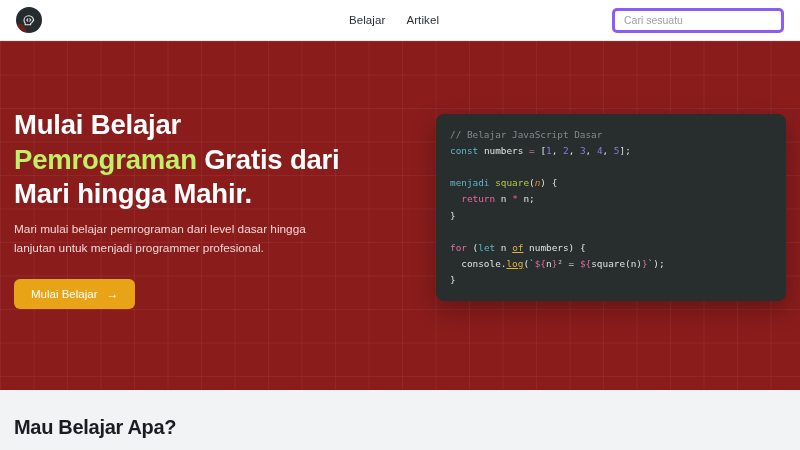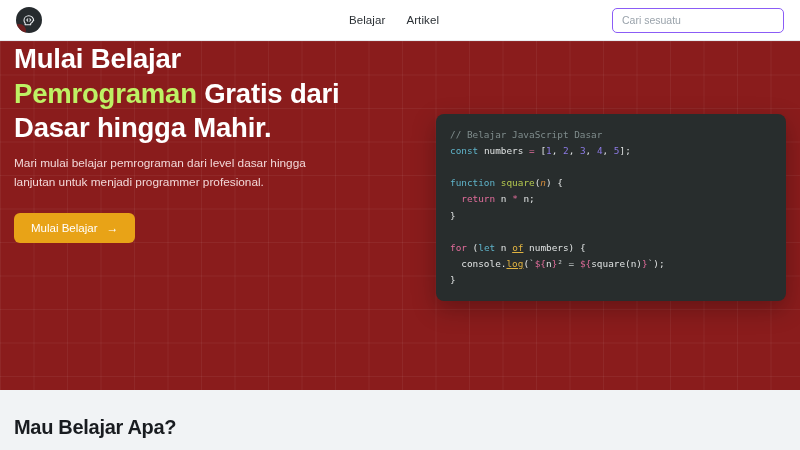--- a/index.html
+++ b/index.html
@@ -53,21 +53,21 @@
     font-size: 11.5px;
     color: #2b3035;
     text-decoration: none;
     letter-spacing: .1px;
   }
 
   .search-box {
     margin-left: auto;
     width: 172px;
     height: 25px;
-    border: 1px solid #8b5cf6;
+    border: 3px solid #8b5cf6;
     border-radius: 5px;
     background: #fff;
     display: flex;
     align-items: center;
     padding: 1px 9px;
     justify-content: flex-end;
   }
   .search-box input {
     border: none;
     outline: none;
@@ -92,21 +92,22 @@
     background-image:
       linear-gradient(to right, rgba(255,255,255,.055) 1px, transparent 1px),
       linear-gradient(to bottom, rgba(255,255,255,.055) 1px, transparent 1px);
     background-size: 33.5px 33.5px;
     pointer-events: none;
   }
   .hero-inner {
     position: relative;
     height: 100%;
     display: flex;
-    padding: 1px 14px;
+    align-items: center;
+    padding: 12px 14px;
     gap: 24px;
   }
   .hero-left {
     width: 392px;
     flex: 0 0 392px;
     padding-bottom: 14px;
   }
   .hero-title {
     font-size: 27.5px;
     line-height: 1.26;
@@ -206,36 +207,36 @@
 
 <section class="hero">
   <div class="hero-grid"></div>
 
   <div class="hero-inner">
 
     <div class="hero-left">
       <h1 class="hero-title">
         <span>Mulai Belajar</span><br>
         <span class="hl-accent">Pemrograman</span><span> Gratis dari</span><br>
-        <span>Dasar hingga Mahir.</span>
+        <span>Mari hingga Mahir.</span>
       </h1>
 
       <p class="hero-sub">Mari mulai belajar pemrograman dari level dasar hingga lanjutan untuk menjadi programmer profesional.</p>
 
       <button class="cta-btn">
         <span>Mulai Belajar</span>
         <span class="cta-arrow">→</span>
       </button>
     </div>
 
     <div class="code-panel">
       <pre><span class="tk-comment">// Belajar JavaScript Dasar</span>
 <span class="tk-kw">const</span> <span class="tk-plain">numbers</span> <span class="tk-op">=</span> <span class="tk-plain">[</span><span class="tk-num">1</span><span class="tk-plain">, </span><span class="tk-num">2</span><span class="tk-plain">, </span><span class="tk-num">3</span><span class="tk-plain">, </span><span class="tk-num">4</span><span class="tk-plain">, </span><span class="tk-num">5</span><span class="tk-plain">];</span>
 
-<span class="tk-kw">function</span> <span class="tk-fn">square</span><span class="tk-plain">(</span><span class="tk-param">n</span><span class="tk-plain">) {</span>
+<span class="tk-kw">menjadi</span> <span class="tk-fn">square</span><span class="tk-plain">(</span><span class="tk-param">n</span><span class="tk-plain">) {</span>
   <span class="tk-kw2">return</span> <span class="tk-plain">n </span><span class="tk-op">*</span><span class="tk-plain"> n;</span>
 <span class="tk-plain">}</span>
 
 <span class="tk-kw2">for</span> <span class="tk-plain">(</span><span class="tk-kw">let</span> <span class="tk-plain">n </span><span class="tk-prop">of</span><span class="tk-plain"> </span><span class="tk-plain">numbers</span><span class="tk-plain">) {</span>
   <span class="tk-plain">console</span><span class="tk-plain">.</span><span class="tk-prop">log</span><span class="tk-plain">(</span><span class="tk-str">`</span><span class="tk-tmpl">${</span><span class="tk-plain">n</span><span class="tk-tmpl">}</span><span class="tk-str">² = </span><span class="tk-tmpl">${</span><span class="tk-plain">square(n)</span><span class="tk-tmpl">}</span><span class="tk-str">`</span><span class="tk-plain">);</span>
 <span class="tk-plain">}</span></pre>
     </div>
 
   </div>
 </section>

